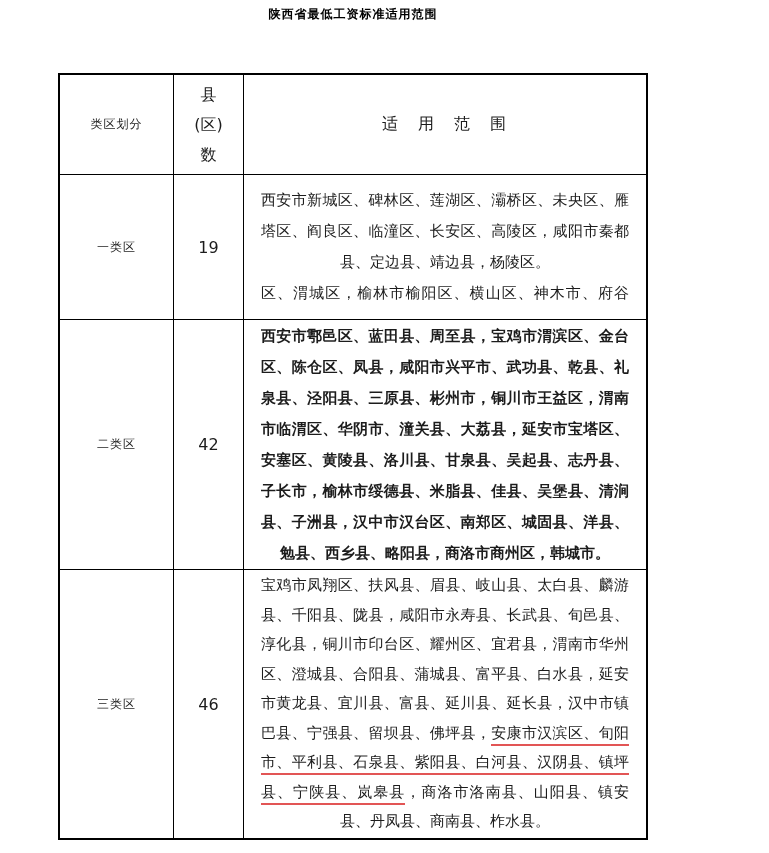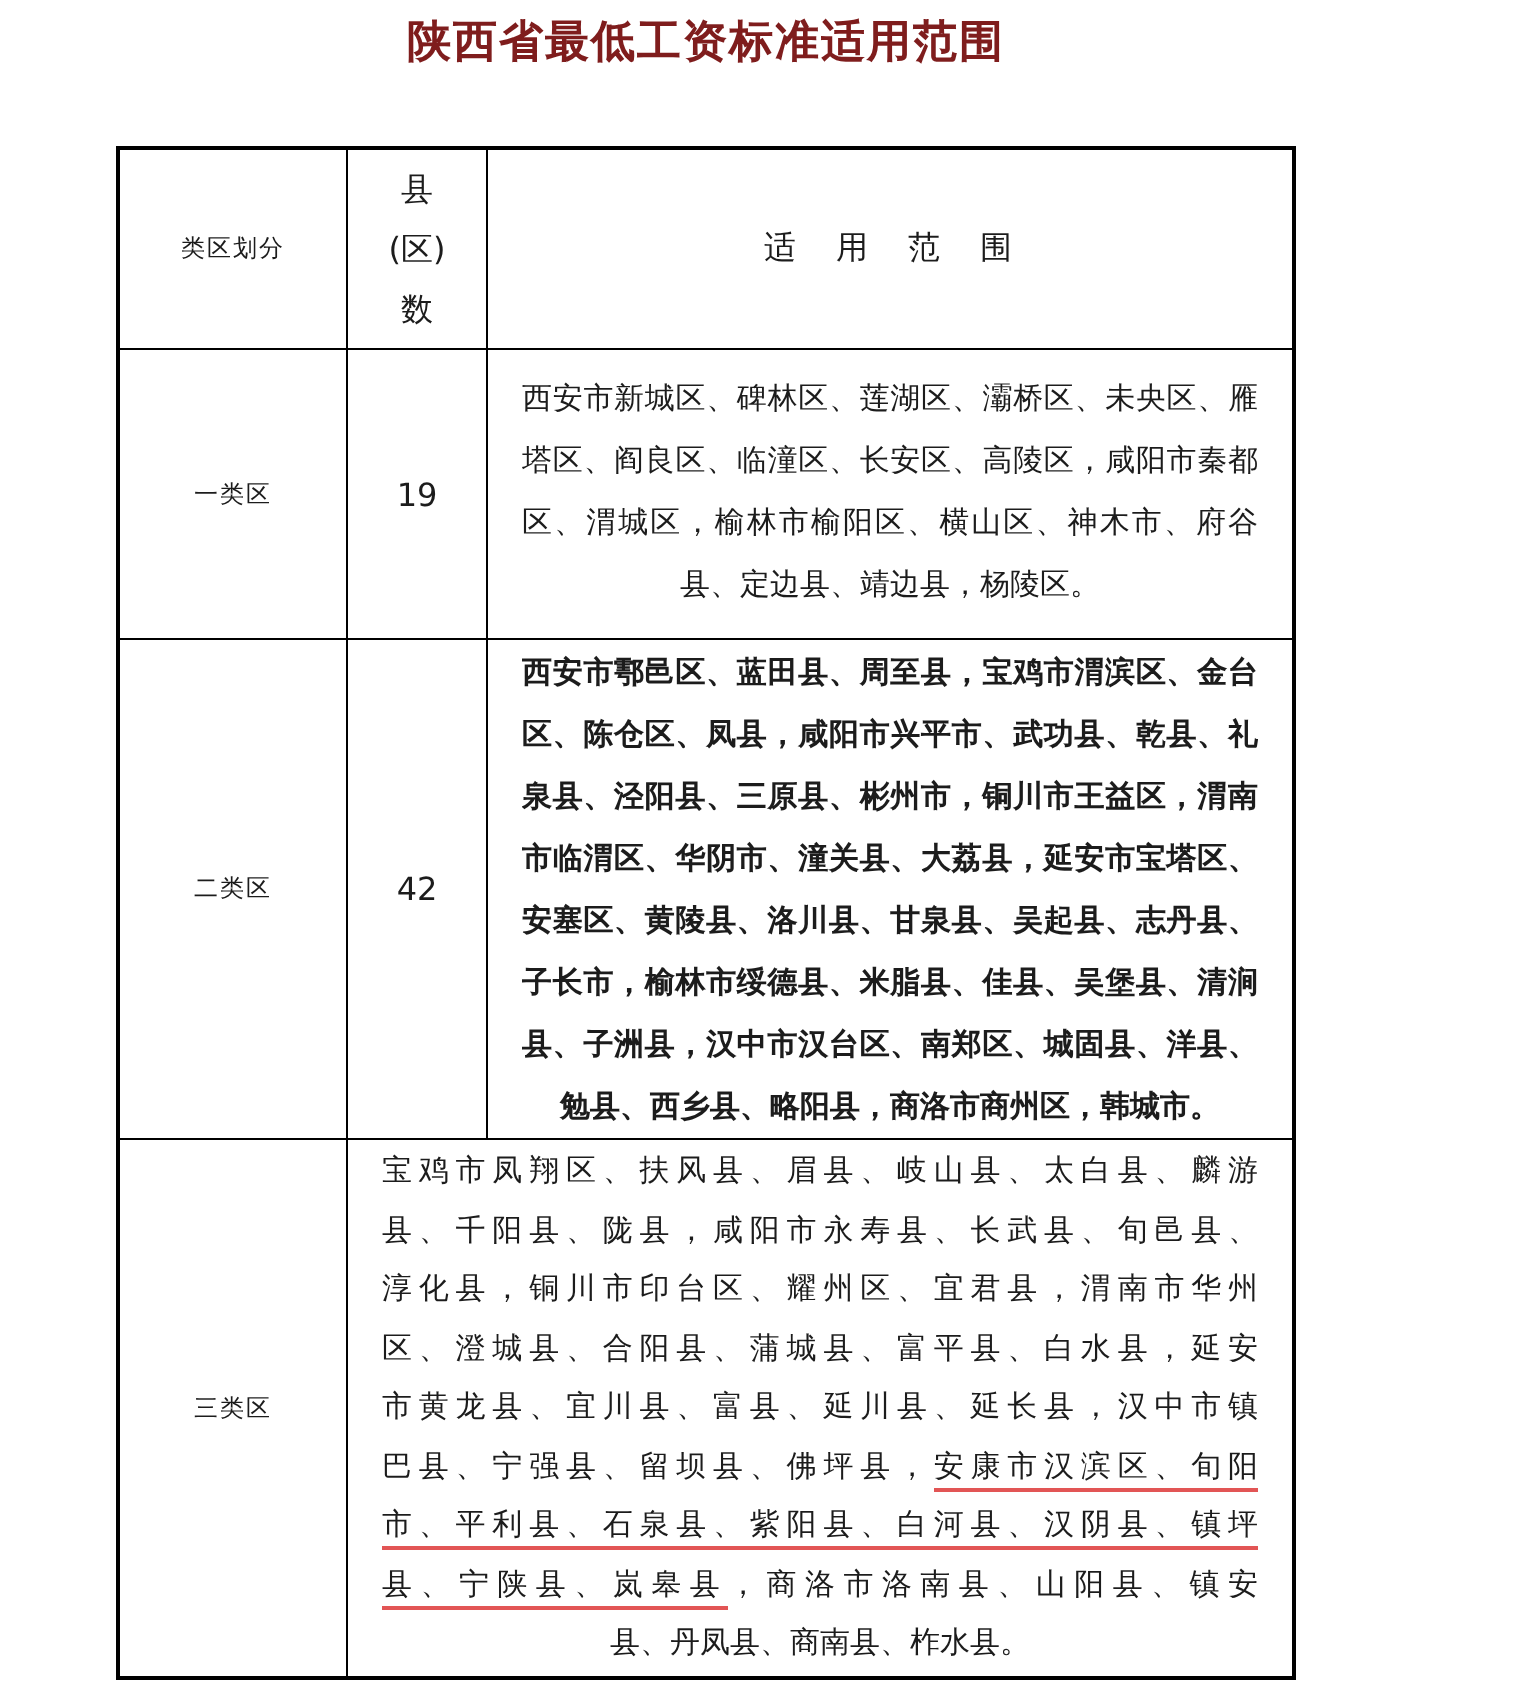--- a/index.html
+++ b/index.html
@@ -14,23 +14,23 @@
     height: 853px;
     background: #ffffff;
     overflow: hidden;
   }
   .title {
     position: absolute;
     top: 6px;
     left: 58px;
     width: 590px;
     text-align: center;
-    font-size: 22px;
+    font-size: 12px;
     font-weight: bold;
-    color: #7f1d1d;
+    color: #000000;
     letter-spacing: 1px;
   }
   .wage-table {
     position: absolute;
     top: 73px;
     left: 58px;
     width: 590px;
     border: 2px solid var(--line, #000000);
     background: #ffffff;
   }
@@ -92,40 +92,41 @@
 数</div>
       <div class="cell scope-cell">适　用　范　围</div>
     </div>
     <div id="table-body">
         <div class="trow data-row-0 bordered">
           <div class="cell zone-cell">一类区</div>
           <div class="cell count-cell">19</div>
           <div class="cell scope-cell">
             <div class="scope-line"><span>西安市新城区、碑林区、莲湖区、灞桥区、未央区、雁</span></div>
             <div class="scope-line"><span>塔区、阎良区、临潼区、长安区、高陵区，咸阳市秦都</span></div>
+            <div class="scope-line align-center"><span>县、定边县、靖边县，杨陵区。</span></div>
             <div class="scope-line"><span>区、渭城区，榆林市榆阳区、横山区、神木市、府谷</span></div>
-            <div class="scope-line align-center"><span>县、定边县、靖边县，杨陵区。</span></div>
           </div>
         </div>
         <div class="trow data-row-1 bordered">
           <div class="cell zone-cell">二类区</div>
           <div class="cell count-cell">42</div>
           <div class="cell scope-cell">
             <div class="scope-line"><span>西安市鄠邑区、蓝田县、周至县，宝鸡市渭滨区、金台</span></div>
             <div class="scope-line"><span>区、陈仓区、凤县，咸阳市兴平市、武功县、乾县、礼</span></div>
             <div class="scope-line"><span>泉县、泾阳县、三原县、彬州市，铜川市王益区，渭南</span></div>
             <div class="scope-line"><span>市临渭区、华阴市、潼关县、大荔县，延安市宝塔区、</span></div>
             <div class="scope-line"><span>安塞区、黄陵县、洛川县、甘泉县、吴起县、志丹县、</span></div>
             <div class="scope-line"><span>子长市，榆林市绥德县、米脂县、佳县、吴堡县、清涧</span></div>
             <div class="scope-line"><span>县、子洲县，汉中市汉台区、南郑区、城固县、洋县、</span></div>
             <div class="scope-line align-center"><span>勉县、西乡县、略阳县，商洛市商州区，韩城市。</span></div>
           </div>
         </div>
         <div class="trow data-row-2">
           <div class="cell zone-cell">三类区</div>
+          <div class="cell count-cell">46</div>
           <div class="cell scope-cell">
             <div class="scope-line"><span>宝鸡市凤翔区、扶风县、眉县、岐山县、太白县、麟游</span></div>
             <div class="scope-line"><span>县、千阳县、陇县，咸阳市永寿县、长武县、旬邑县、</span></div>
             <div class="scope-line"><span>淳化县，铜川市印台区、耀州区、宜君县，渭南市华州</span></div>
             <div class="scope-line"><span>区、澄城县、合阳县、蒲城县、富平县、白水县，延安</span></div>
             <div class="scope-line"><span>市黄龙县、宜川县、富县、延川县、延长县，汉中市镇</span></div>
             <div class="scope-line"><span>巴县、宁强县、留坝县、佛坪县，</span><span class="u">安康市汉滨区、旬阳</span></div>
             <div class="scope-line"><span class="u">市、平利县、石泉县、紫阳县、白河县、汉阴县、镇坪</span></div>
             <div class="scope-line"><span class="u">县、宁陕县、岚皋县</span><span>，商洛市洛南县、山阳县、镇安</span></div>
             <div class="scope-line align-center"><span>县、丹凤县、商南县、柞水县。</span></div>

